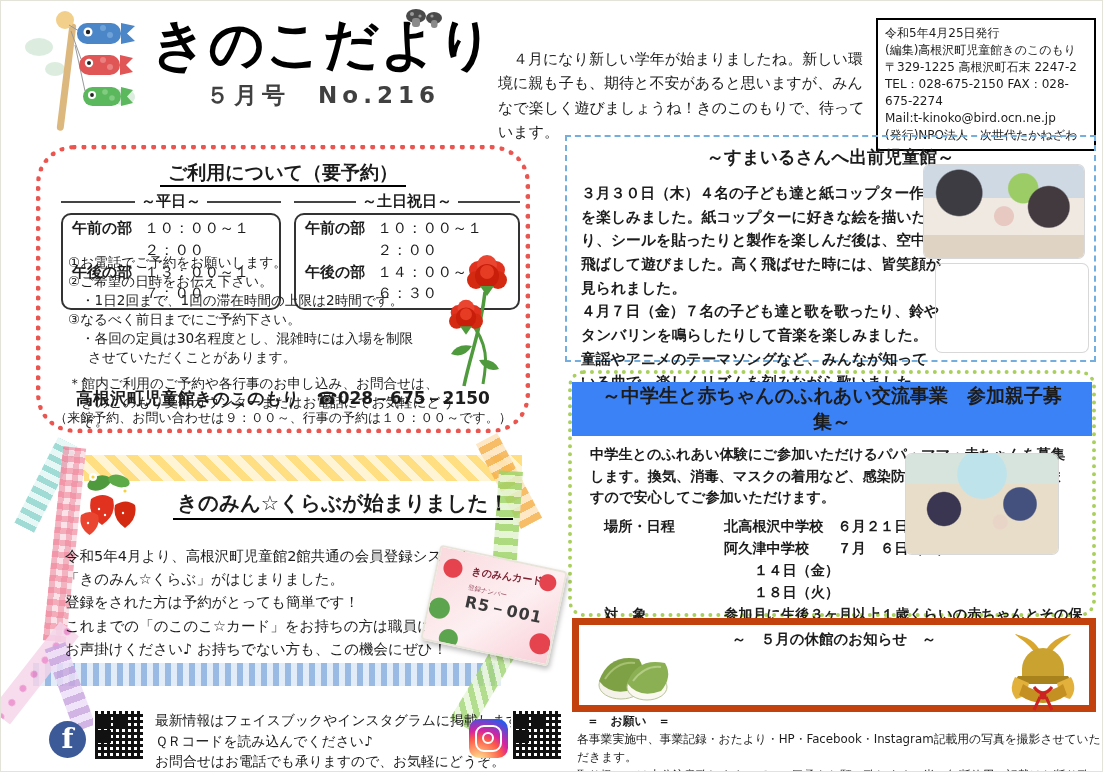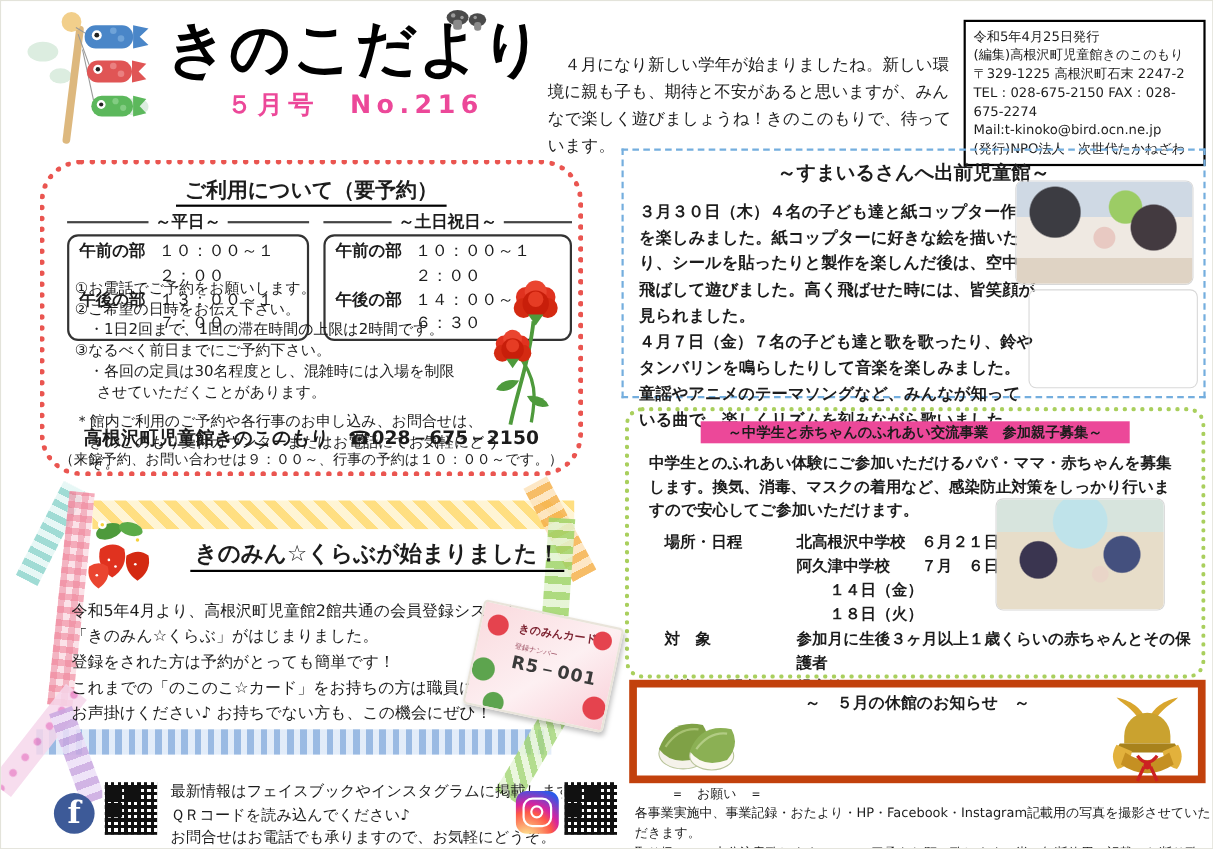--- a/index.html
+++ b/index.html
@@ -7,21 +7,21 @@
   .page {
     position:relative; width:1103px; height:772px; background:#fff;
     border:1px solid #e3e3da; overflow:hidden;
     font-family:"DejaVu Sans", sans-serif; color:#1c1c1c;
   }
   
   .koinobori { position:absolute; left:22px; top:6px; }
   .title-block { position:absolute; left:148px; top:16px; width:348px; text-align:center; }
   .main-title { font-size:55px; font-weight:900; letter-spacing:1px; line-height:1; color:#000; }
   .mushrooms { position:absolute; right:52px; top:-10px; }
-  .issue { font-size:23px; font-weight:800; margin-top:8px; letter-spacing:5px; color:#ec4899; }
+  .issue { font-size:23px; font-weight:800; margin-top:8px; letter-spacing:5px; color:#404040; }
   .intro { position:absolute; left:497px; top:46px; width:372px; font-size:15px; line-height:1.62; }
   .pub-box { position:absolute; left:875px; top:17px; width:220px; border:2px solid #000;
              padding:5px 7px; font-size:12px; line-height:1.42; }
   
   .usage-box { position:absolute; left:35px; top:144px; width:494px; height:288px;
                border:5px dotted #ea5550; border-radius:38px; }
   .usage-title { text-align:center; margin-top:10px; font-size:19px; font-weight:800; }
   .usage-title span { border-bottom:2.5px solid #000; padding:0 8px 2px; }
   .sched { position:absolute; top:42px; }
   .sched-weekday { left:20px; width:220px; }
@@ -56,21 +56,21 @@
       radial-gradient(circle at 25% 60%, #38404a 0 9%, transparent 10%),
       radial-gradient(circle at 42% 70%, #5a4a42 0 9%, transparent 10%),
       radial-gradient(circle at 58% 62%, #2e3a52 0 9%, transparent 10%),
       radial-gradient(circle at 75% 55%, #4a4440 0 9%, transparent 10%),
       radial-gradient(circle at 55% 30%, #3f6ea8 0 14%, transparent 15%),
       linear-gradient(180deg, #9b8succeeded 0, #b79368 0 40%, #c89d64 40%); }
   
   .exchange-box { position:absolute; left:567px; top:369px; width:528px; height:247px;
                   border:4px dotted #a9cf5d; border-radius:16px; padding:8px 0 0; }
   .ex-title-wrap { text-align:center; }
-  .ex-title { display:inline-block; background:#ec4899; font-size:13px; font-weight:800; padding:1px 25px; }
+  .ex-title { display:inline-block; background:#3b82f6; font-size:19px; font-weight:800; padding:1px 25px; }
   .ex-intro { margin:8px 16px 3px 18px; width:486px; font-size:14.2px; font-weight:600; line-height:1.52; }
   .ex-rows { margin:6px 0 0 32px; font-size:14.2px; font-weight:700; }
   .ex-row { display:flex; line-height:22px; }
   .ex-label { width:120px; flex:none; }
   .date-indent { margin-left:150px; }
   .ex-note { margin:9px 0 0 32px; font-size:13.8px; font-weight:700; }
   .photo-3 { position:absolute; right:34px; top:80px; width:152px; height:100px;
     background:
       radial-gradient(circle at 25% 55%, #3a3550 0 13%, transparent 14%),
       radial-gradient(circle at 75% 50%, #44507e 0 13%, transparent 14%),
@@ -120,21 +120,21 @@
   .mc-number { font-size:16px; font-weight:800; color:#3a3a3a; letter-spacing:1px; }
   
   .closure-box { position:absolute; left:571px; top:617px; width:524px; height:94px;
                  border:7px solid #c2410c; background:#fff; }
   .cl-title { text-align:center; font-weight:800; font-size:14.5px; margin-top:5px; }
   .cl-lines { margin:3px 0 0 110px; font-size:13.5px; font-weight:600; line-height:1.5; }
   .mochi { position:absolute; left:12px; top:20px; }
   .kabuto { position:absolute; right:10px; top:6px; }
   
   .request { position:absolute; left:576px; top:712px; width:524px; font-size:11.8px; line-height:1.52; }
-  .req-head { margin-left:33px; font-weight:400; }
+  .req-head { margin-left:10px; font-weight:700; }
   .social { position:absolute; left:42px; top:700px; width:525px; height:68px; }
   .fb-icon { position:absolute; left:6px; top:20px; width:37px; height:37px; border-radius:50%;
              background:#3d5a98; }
   .fb-icon::after { content:"f"; position:absolute; left:0; right:0; top:1px; text-align:center;
              color:#fff; font-size:28px; font-weight:800; font-family:"DejaVu Serif",serif; }
   .qr { position:absolute; width:52px; height:52px; border:2px solid #fff;
     background:
       linear-gradient(#111,#111) 3px 3px / 13px 13px no-repeat,
       linear-gradient(#111,#111) calc(100% - 16px) 3px / 13px 13px no-repeat,
       linear-gradient(#111,#111) 3px calc(100% - 16px) / 13px 13px no-repeat,

